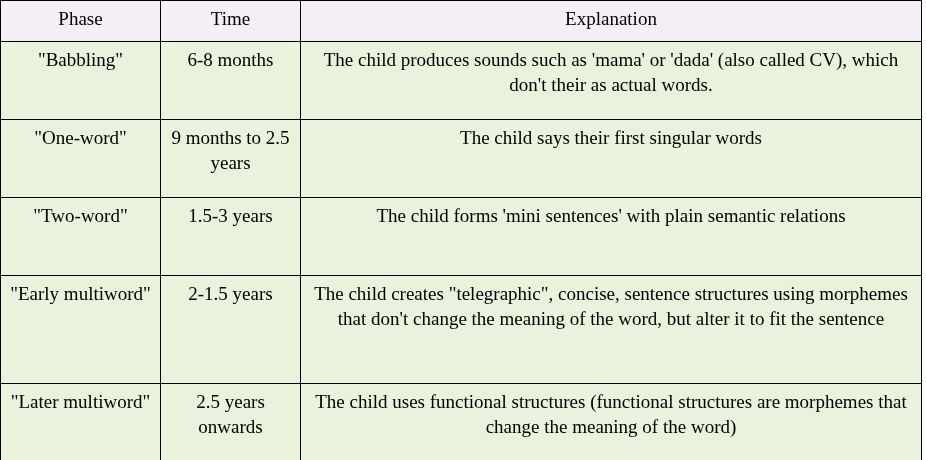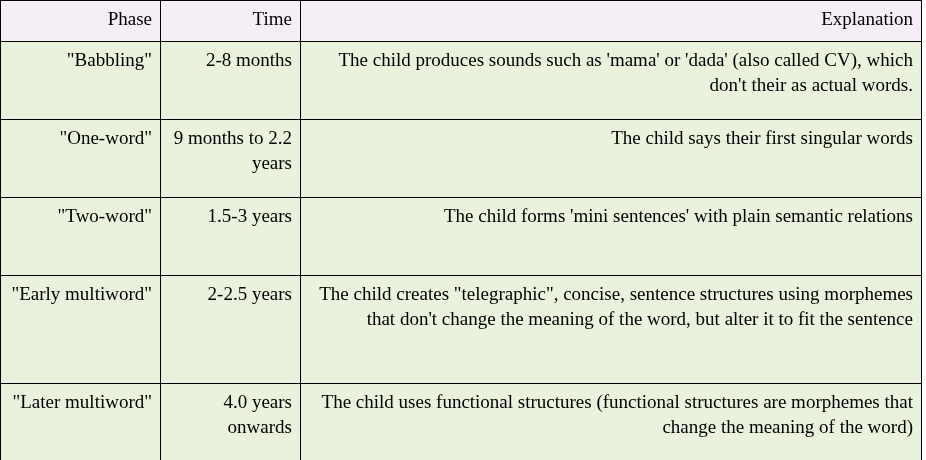--- a/index.html
+++ b/index.html
@@ -25,21 +25,21 @@
     border: 1px solid #000000;
   }
   table.phase-table col.col-phase { width: 160px; }
   table.phase-table col.col-time  { width: 140px; }
   table.phase-table col.col-expl  { width: 621px; }
 
   table.phase-table th,
   table.phase-table td {
     border: 1px solid #000000;
     vertical-align: top;
-    text-align: right;
+    text-align: center;
     padding: 5px 8px 6px 8px;
     font-size: 19px;
     line-height: 1.33;
     font-weight: normal;
   }
   table.phase-table thead th {
     background: #f5eef6;
     height: 29px;
   }
   table.phase-table tbody td {
@@ -65,38 +65,38 @@
     <thead>
       <tr>
         <th>Phase</th>
         <th>Time</th>
         <th>Explanation</th>
       </tr>
     </thead>
     <tbody>
       <tr class="row-0">
         <td>"Babbling"</td>
-        <td>2-8 months</td>
+        <td>6-8 months</td>
         <td>The child produces sounds such as 'mama' or 'dada' (also called CV), which don't their as actual words.</td>
       </tr>
       <tr class="row-1">
         <td>"One-word"</td>
-        <td>9 months to 2.2 years</td>
+        <td>9 months to 2.5 years</td>
         <td>The child says their first singular words</td>
       </tr>
       <tr class="row-2">
         <td>"Two-word"</td>
         <td>1.5-3 years</td>
         <td>The child forms 'mini sentences' with plain semantic relations</td>
       </tr>
       <tr class="row-3">
         <td>"Early multiword"</td>
-        <td>2-2.5 years</td>
+        <td>2-1.5 years</td>
         <td>The child creates "telegraphic", concise, sentence structures using morphemes that don't change the meaning of the word, but alter it to fit the sentence</td>
       </tr>
       <tr class="row-4">
         <td>"Later multiword"</td>
-        <td>4.0 years onwards</td>
+        <td>2.5 years onwards</td>
         <td>The child uses functional structures (functional structures are morphemes that change the meaning of the word)</td>
       </tr>
     </tbody>
   </table>
 </div>
 
 </body></html>

